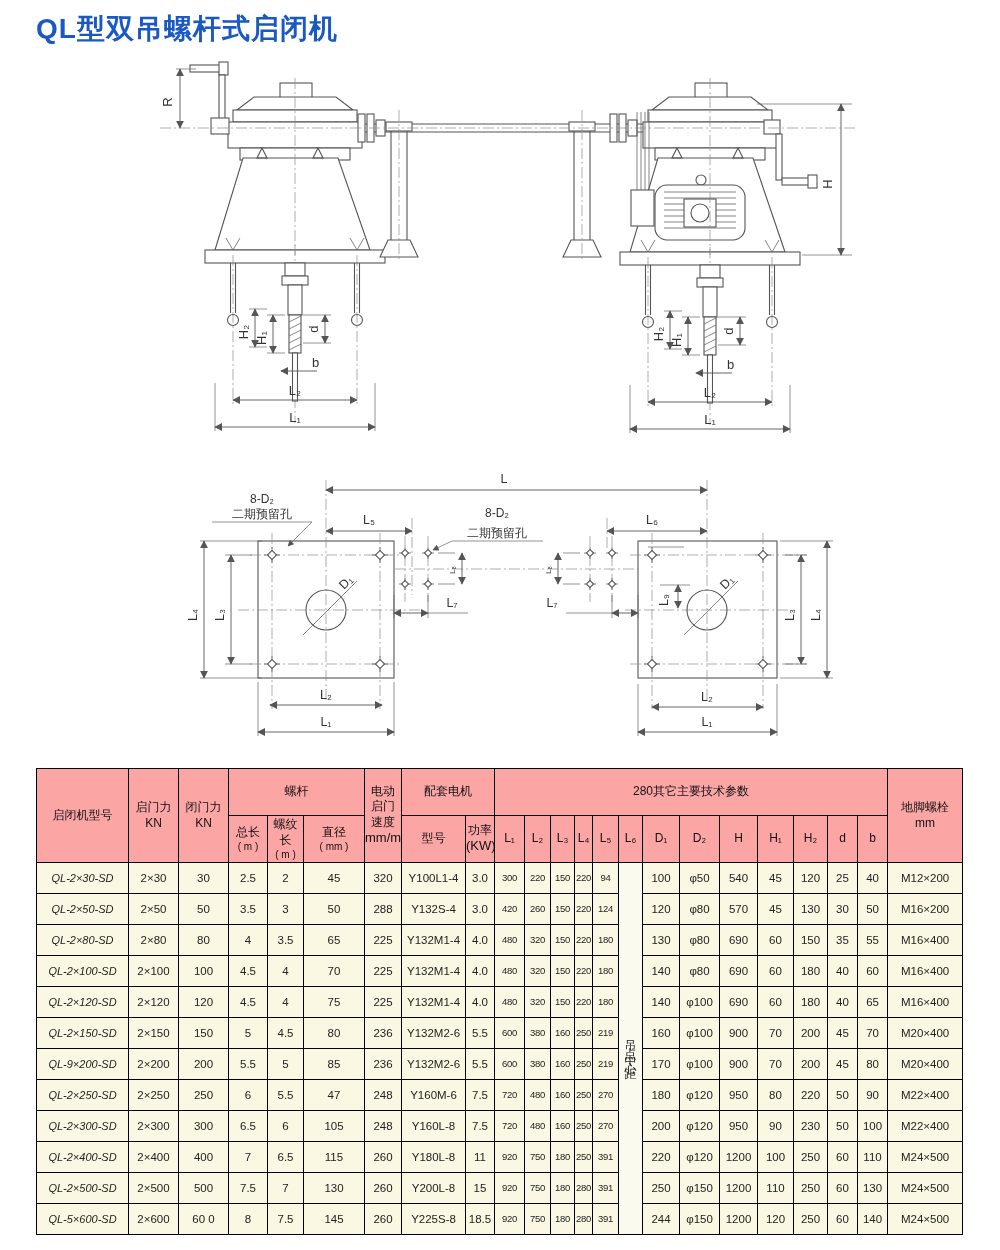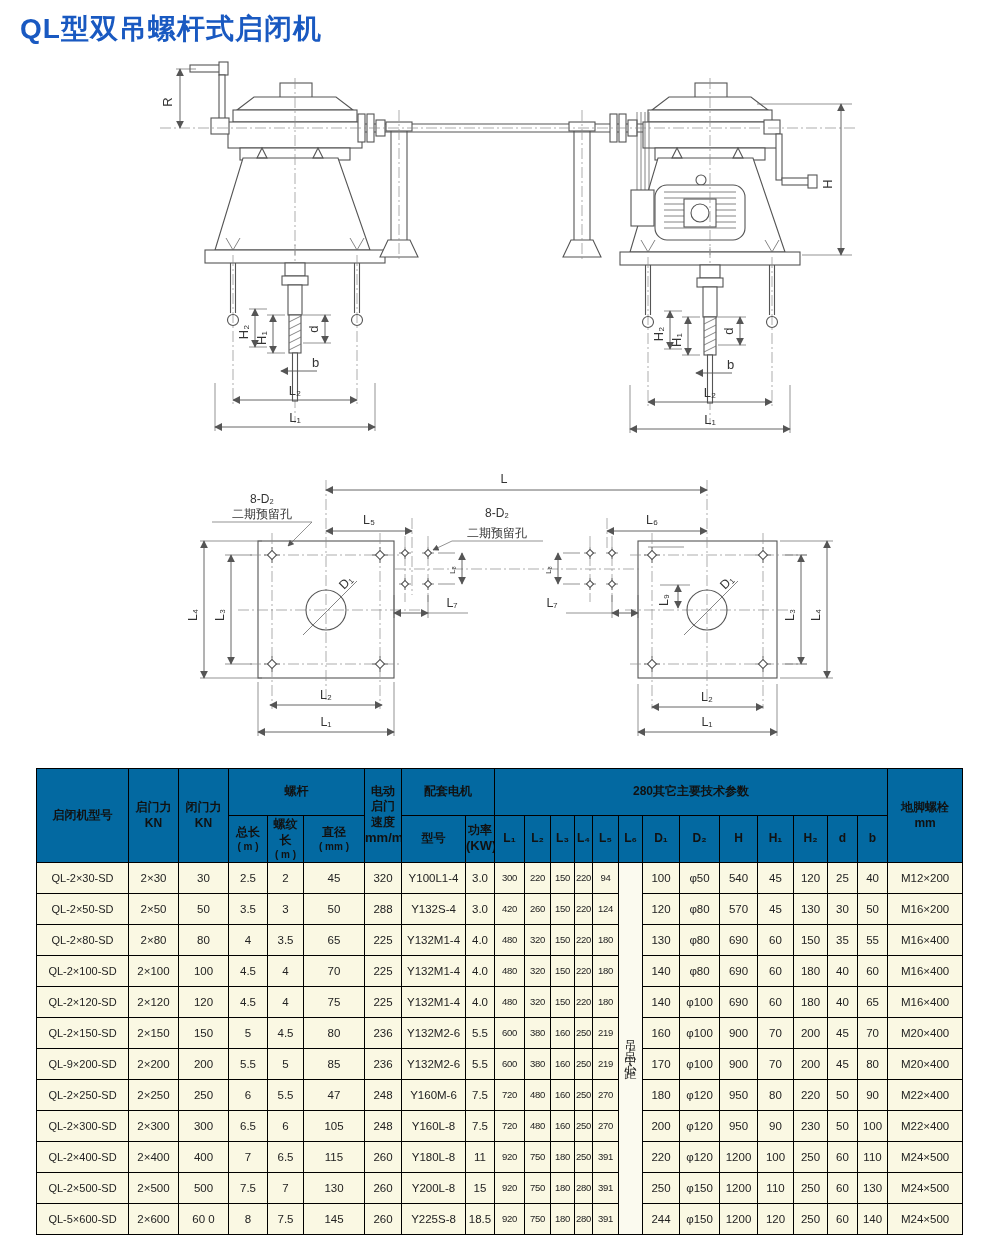--- a/index.html
+++ b/index.html
@@ -1,46 +1,46 @@
 <!DOCTYPE html>
 <html><head>
 <meta charset="utf-8">
 <style>
   html,body{margin:0;padding:0;background:#fff;}
   #page{position:relative;width:1000px;height:1250px;background:#fff;overflow:hidden;
         font-family:"Liberation Sans","DejaVu Sans",sans-serif;}
-  #title{position:absolute;left:20px;top:10px;font-size:28px;font-weight:bold;color:#1959c1;
+  #title{position:absolute;left:36px;top:10px;font-size:28px;font-weight:bold;color:#1959c1;
          letter-spacing:1px;}
   #drawing{position:absolute;left:0;top:50px;}
 
   
   .o{fill:none;stroke:#555;stroke-width:1.1;}
   .of{fill:#fff;stroke:#555;stroke-width:1.1;}
   .thin{fill:none;stroke:#666;stroke-width:0.8;}
   .cl{fill:none;stroke:#8a8a8a;stroke-width:0.7;stroke-dasharray:11 3 2 3;}
   .ext{fill:none;stroke:#666;stroke-width:0.7;}
   .dim{fill:none;stroke:#555;stroke-width:0.9;}
   svg text{font-family:"Liberation Sans","DejaVu Sans",sans-serif;fill:#333;}
   .dl{font-size:13px;}
   .dp{font-size:12.5px;}
   .ds{font-size:8px;}
   .zh{font-size:12px;}
 
   
   #spec{position:absolute;left:36px;top:768px;}
   table{border-collapse:collapse;table-layout:fixed;width:926px;border:1.5px solid #000;}
   th,td{border:1px solid #000;text-align:center;vertical-align:middle;overflow:hidden;padding:0;}
-  thead th{background:#0369a1;font-weight:bold;font-size:12px;line-height:1.3;color:#111;}
+  thead th{background:#fca5a5;font-weight:normal;font-size:12px;line-height:1.3;color:#111;}
   thead tr:first-child th{height:46px;}
   thead tr:last-child th{height:46px;}
   th .unit{font-size:10px;}
   th .tiny{font-size:13px;text-align:right;}
   tbody td{background:#faf8e3;font-size:11.5px;height:30px;line-height:30px;color:#222;
            white-space:nowrap;}
-  tbody td.cModel{font-size:11px;}
+  tbody td.cModel{font-size:11px;font-style:italic;}
   tbody td.cL{font-size:9.5px;letter-spacing:-0.3px;}
   tbody td.vcell{writing-mode:vertical-rl;text-orientation:upright;letter-spacing:7px;
                  font-size:12px;line-height:24px;background:#fbfaef;padding:6px 0;}
 </style>
 </head>
 <body>
 
 <div id="page">
   <div id="title">QL型双吊螺杆式启闭机</div>
 

